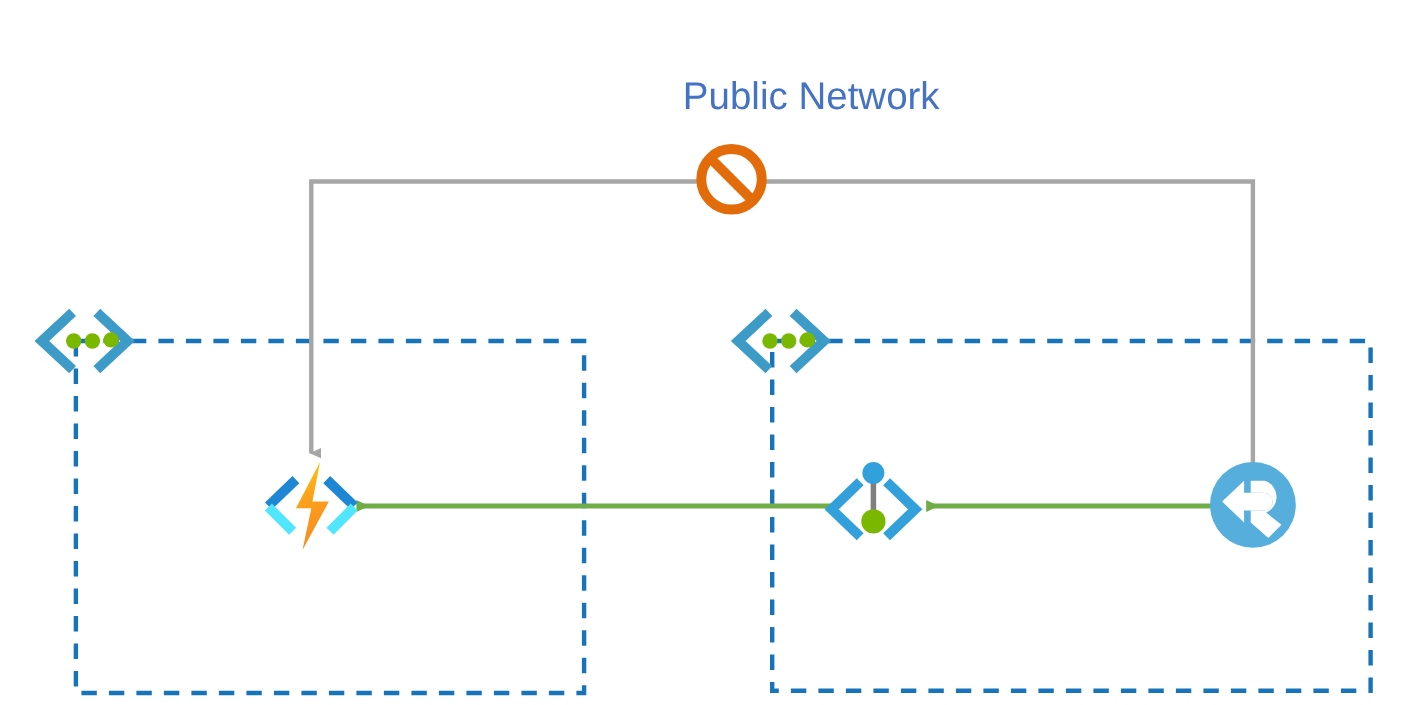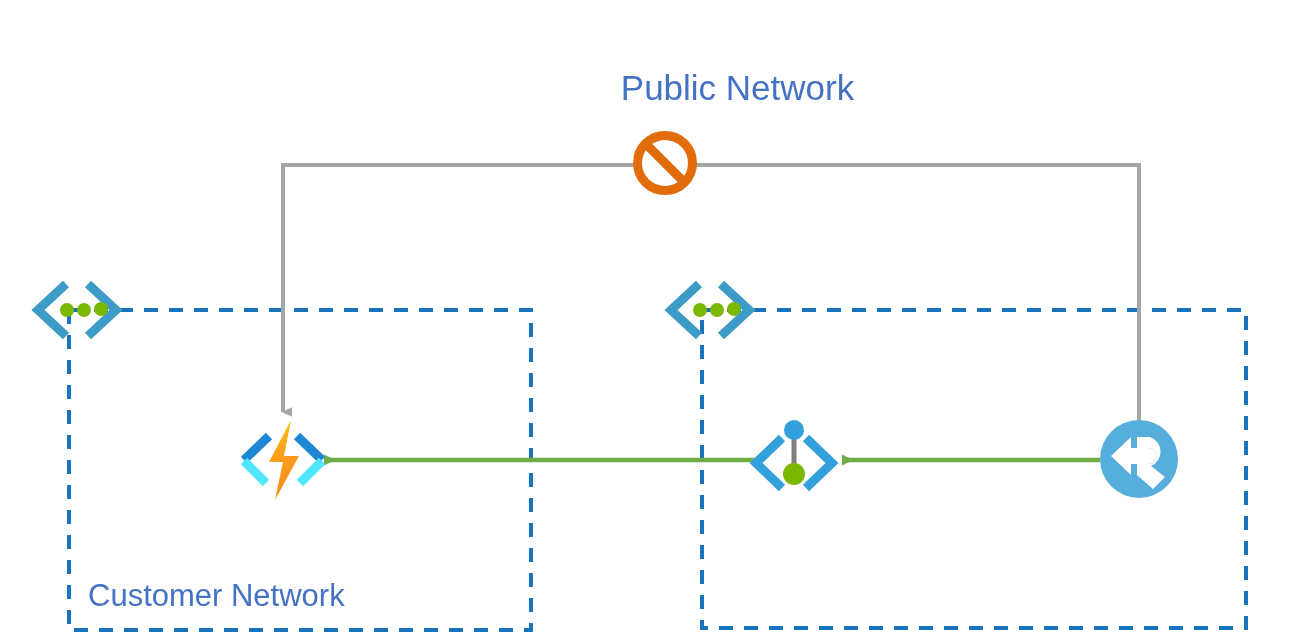--- a/index.html
+++ b/index.html
@@ -122,16 +122,15 @@
     <g transform="translate(1139,439)">
       <circle cx="0" cy="0" r="39" fill="#55AEDB"></circle>
       <path d="M-8,-22 L-28,-3 L-8,16 L-8,5 L10,5 A7.5,7.5 0 0 0 10,-11 L-8,-11 Z" fill="#ffffff"></path>
       <path d="M-2,-11 L10,-11 A7.5,7.5 0 0 1 10,5 L-2,5 L-2,16 L14,30 L26,18 L12,7
                A15.5,15.5 0 0 0 11,-22 L-2,-22 Z" fill="#ffffff"></path>
     </g>
   </svg>
 
   <div class="label" id="public-network-label">Public Network</div>
 
-  <div class="label" id="customer-network-label">Customer Network</div>
 
 
 </div>
 
 </body></html>

